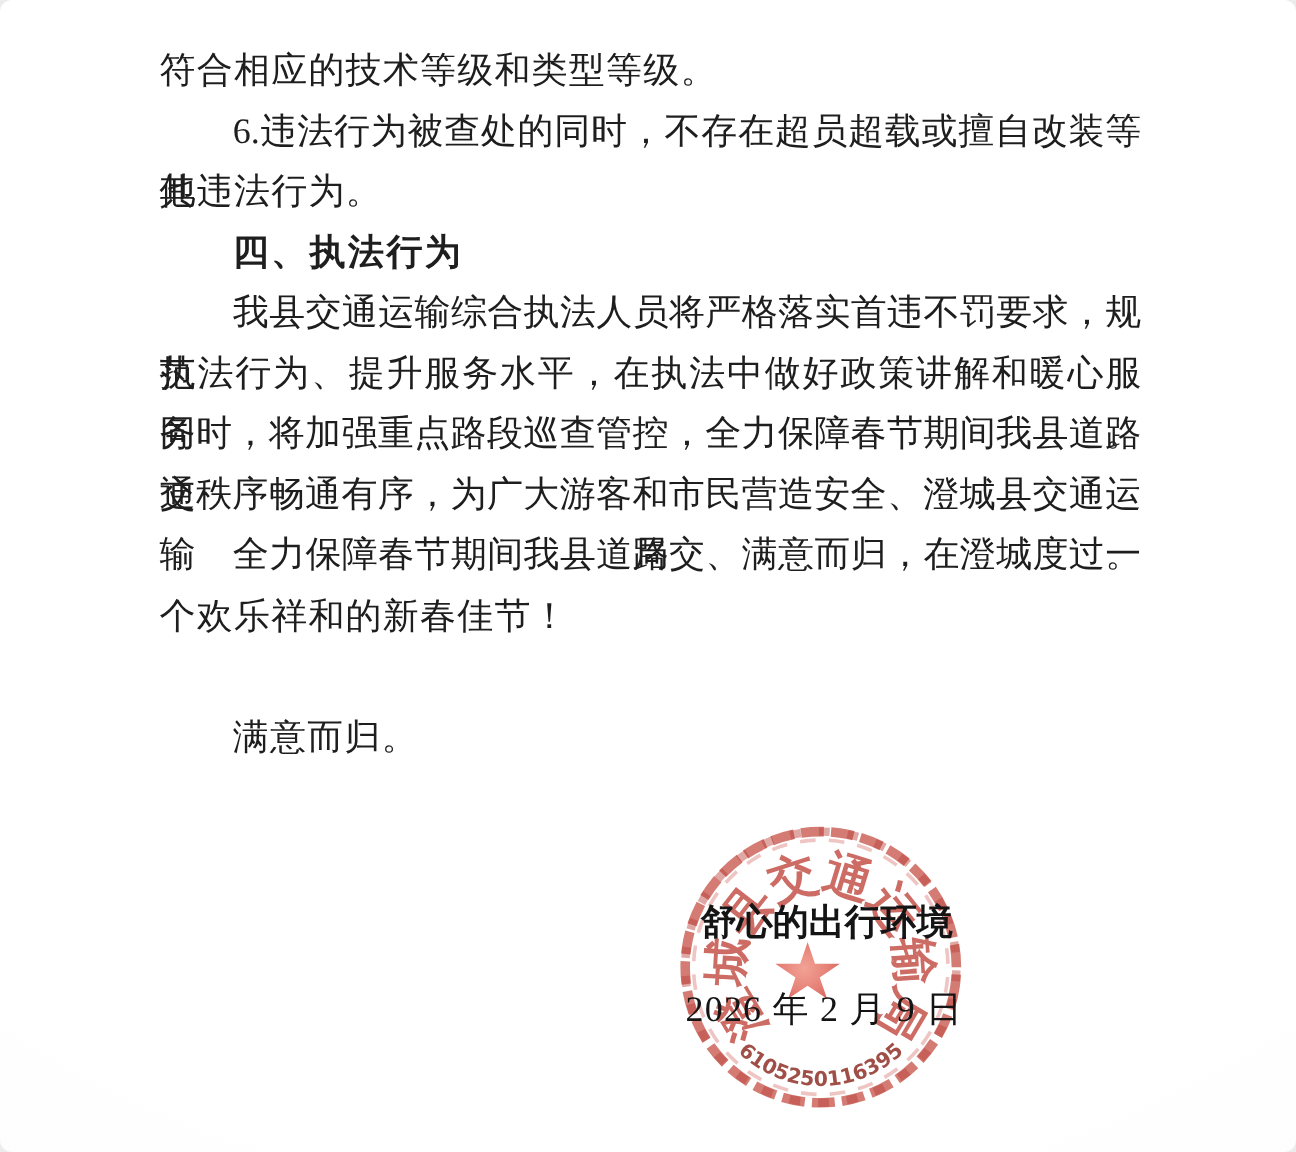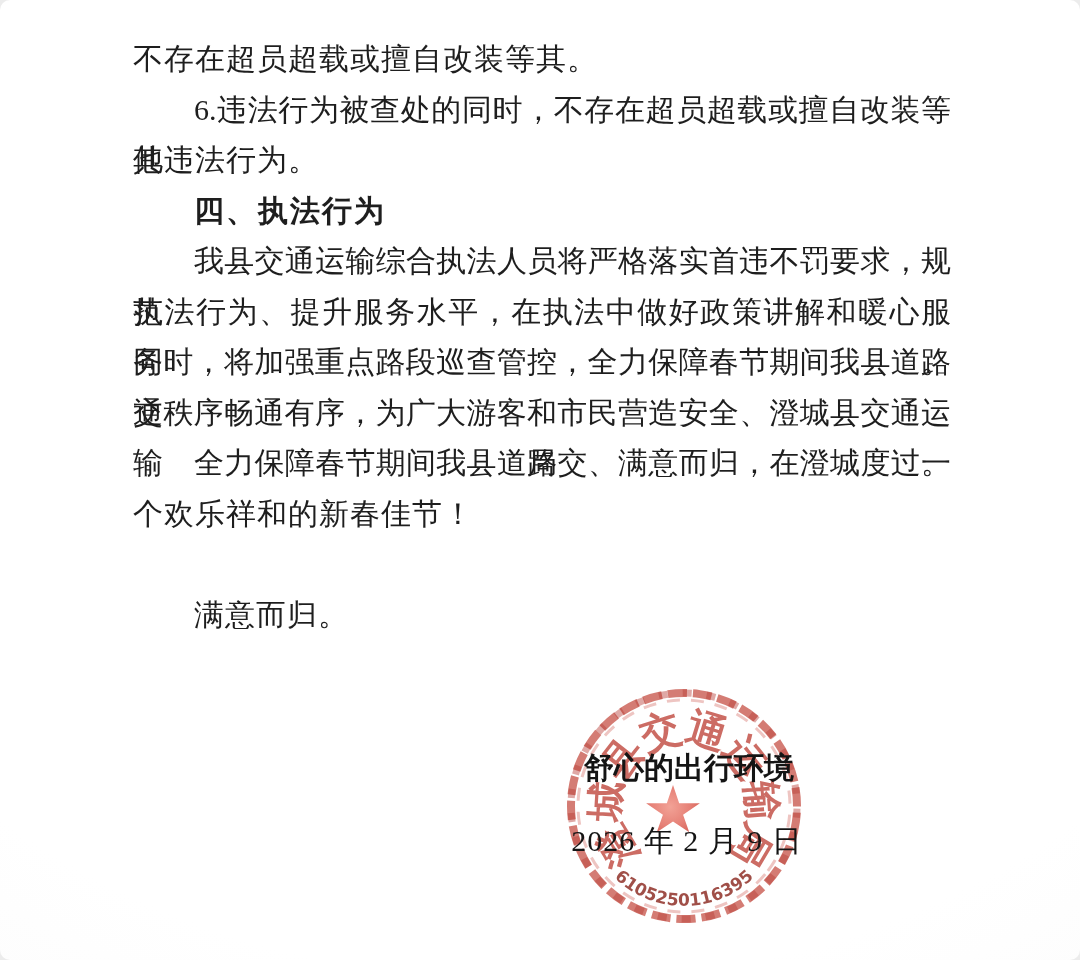--- a/index.html
+++ b/index.html
@@ -77,21 +77,21 @@
     clip-path:polygon(50% 0%, 61% 35%, 98% 35%, 68% 57%, 79% 91%, 50% 70%, 21% 91%, 32% 57%, 2% 35%, 39% 35%);
     opacity:.92;
   }
 </style>
 </head>
 <body>
 
 <div class="page">
 
   <div class="doc-body">
-      <div class="line">不存在超员超载或擅自改装等其。</div>
+      <div class="line">符合相应的技术等级和类型等级。</div>
       <div class="line indent fill">6.违法行为被查处的同时，不存在超员超载或擅自改装等其</div>
       <div class="line">他违法行为。</div>
       <div class="line indent bold">四、执法行为</div>
       <div class="line indent fill">我县交通运输综合执法人员将严格落实首违不罚要求，规范</div>
       <div class="line fill">执法行为、提升服务水平，在执法中做好政策讲解和暖心服务。</div>
       <div class="line fill">同时，将加强重点路段巡查管控，全力保障春节期间我县道路交</div>
       <div class="line fill">通秩序畅通有序，为广大游客和市民营造安全、澄城县交通运输局。</div>
       <div class="line indent fill">全力保障春节期间我县道路交、满意而归，在澄城度过一</div>
       <div class="line">个欢乐祥和的新春佳节！</div>
       <div class="line">&nbsp;</div>

